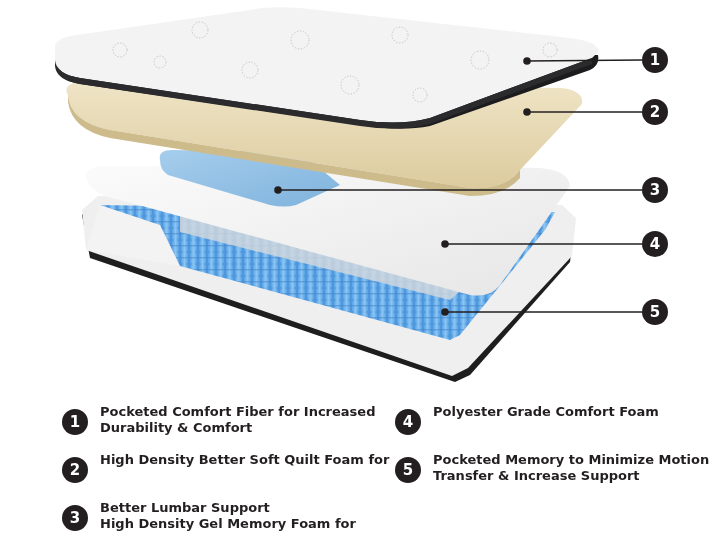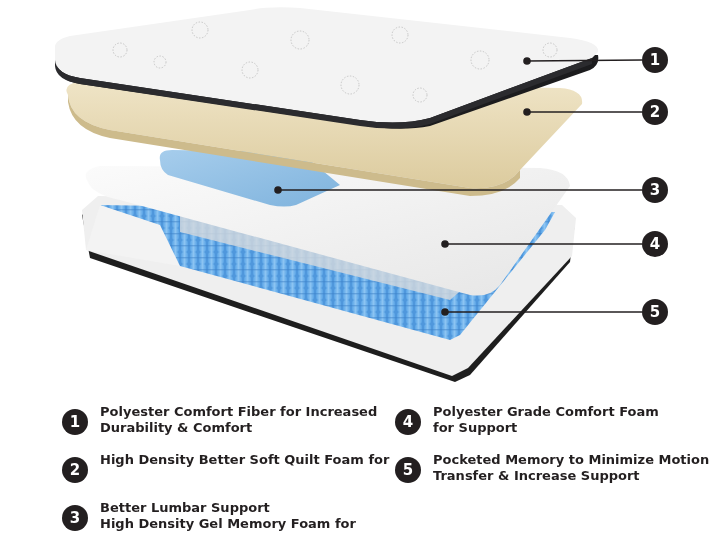--- a/index.html
+++ b/index.html
@@ -103,42 +103,41 @@
   <div class="callout-num" style="left:642px;top:99px;">2</div>
   <div class="callout-num" style="left:642px;top:177px;">3</div>
   <div class="callout-num" style="left:642px;top:231px;">4</div>
   <div class="callout-num" style="left:642px;top:299px;">5</div>
 </div>
 
 <div class="legend">
   <div class="legend-item" style="left:62px;top:4px;">
     <div class="legend-badge">1</div>
     <div class="legend-text">
-      <div>Polyester Comfort Fiber for Increased</div>
+      <div>Pocketed Comfort Fiber for Increased</div>
       <div>Durability &amp; Comfort</div>
     </div>
   </div>
   <div class="legend-item" style="left:62px;top:52px;">
     <div class="legend-badge">2</div>
     <div class="legend-text">
       <div>High Density Better Soft Quilt Foam for</div>
     </div>
   </div>
   <div class="legend-item" style="left:62px;top:100px;">
     <div class="legend-badge">3</div>
     <div class="legend-text">
       <div>Better Lumbar Support</div>
       <div>High Density Gel Memory Foam for</div>
     </div>
   </div>
   <div class="legend-item" style="left:395px;top:4px;">
     <div class="legend-badge">4</div>
     <div class="legend-text">
       <div>Polyester Grade Comfort Foam</div>
-      <div>for Support</div>
     </div>
   </div>
   <div class="legend-item" style="left:395px;top:52px;">
     <div class="legend-badge">5</div>
     <div class="legend-text">
       <div>Pocketed Memory to Minimize Motion</div>
       <div>Transfer &amp; Increase Support</div>
     </div>
   </div>
 </div>

